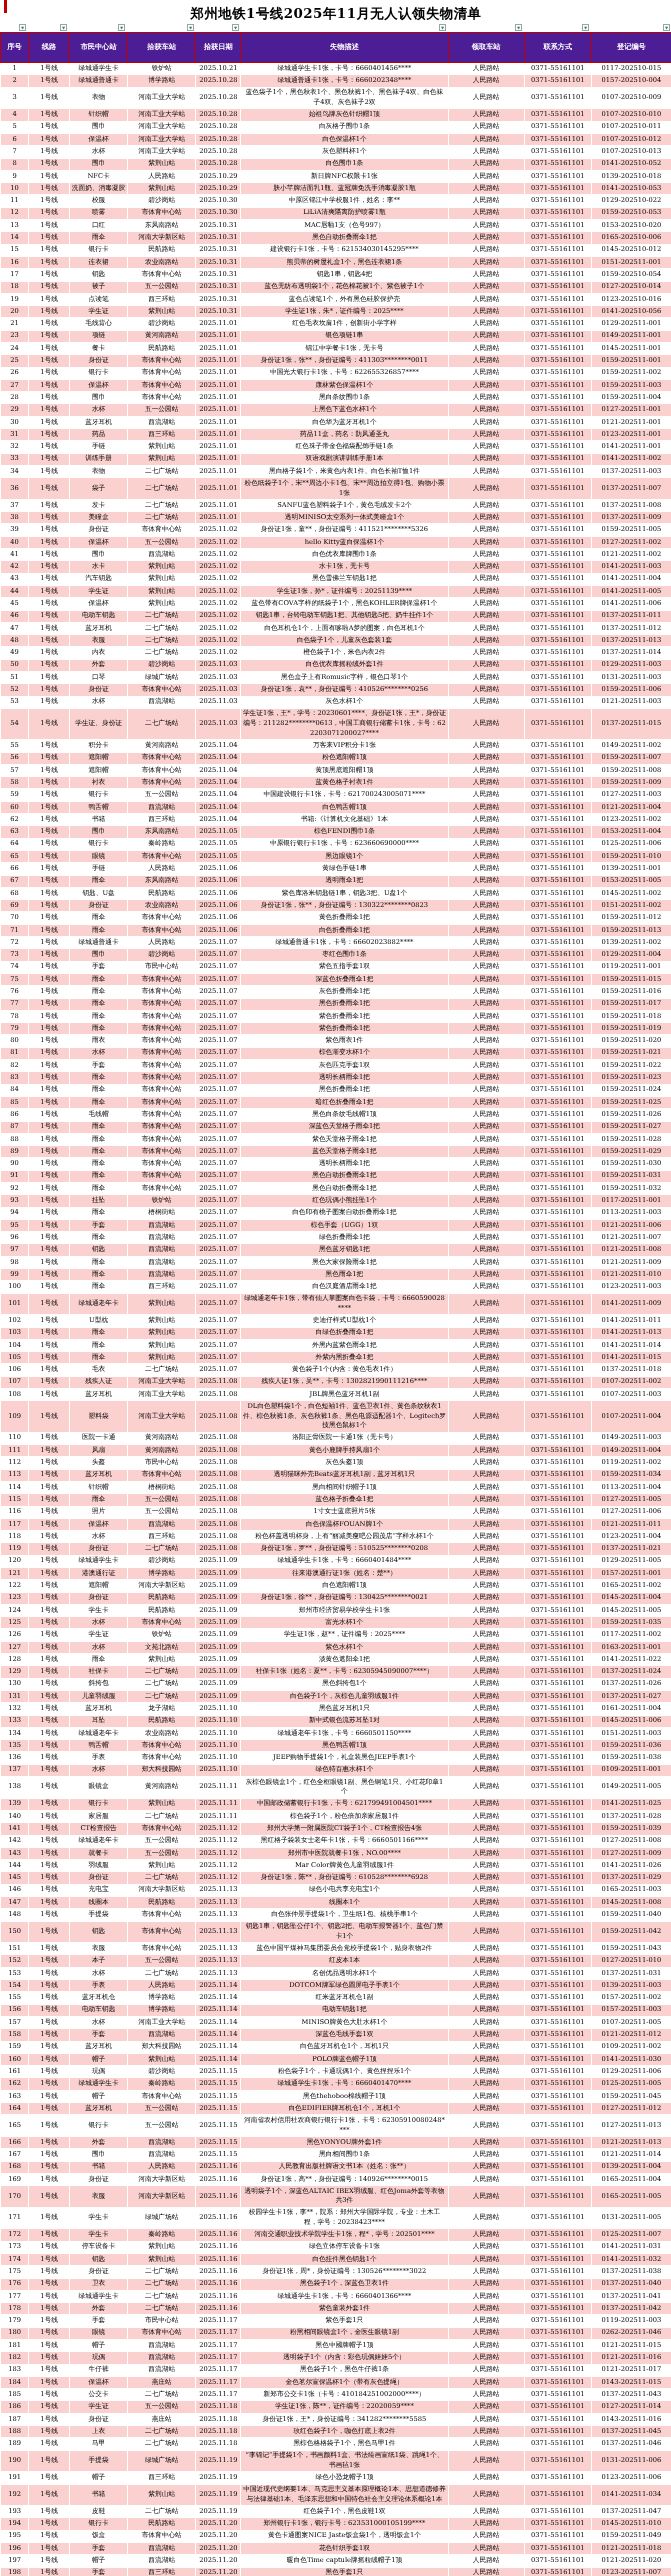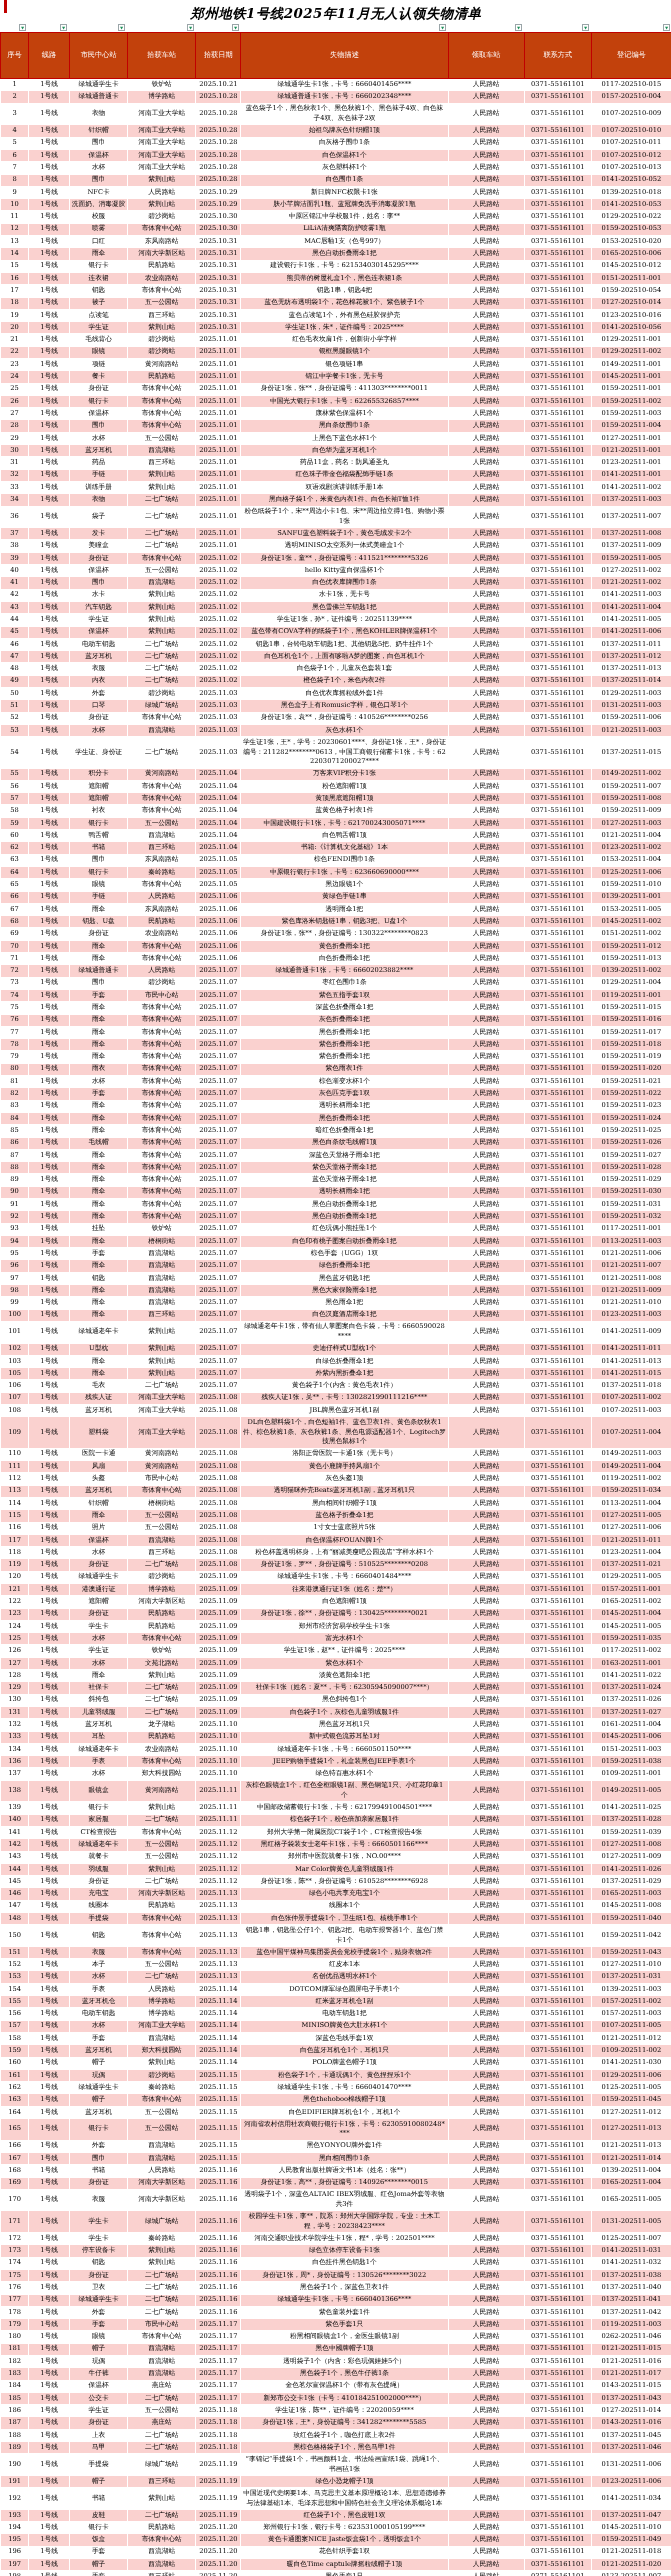--- a/index.html
+++ b/index.html
@@ -1,26 +1,26 @@
 <!DOCTYPE html>
 <html style="font-size:8.2px"><head>
 <meta charset="utf-8">
 <style>
   html,body{margin:0;padding:0;background:#ffffff;}
   body{font-family:"DejaVu Serif","Liberation Serif",serif;color:#000;width:672px;}
   .page{width:672px;position:relative;background:#fff;}
   .corner-mark{position:absolute;left:4.1px;top:0;width:2.6px;height:13.4px;background:#c00000;}
-  .title{text-align:center;font-size:13.4px;font-weight:bold;line-height:18.5px;padding-top:4.1px;letter-spacing:0.5px;font-style:italic;}
+  .title{text-align:center;font-size:13.4px;font-weight:bold;line-height:18.5px;padding-top:4.1px;letter-spacing:0.5px;}
   .filter-strip{position:relative;height:8.2px;margin-top:1px;}
   .filter-btn{position:absolute;top:0.5px;width:7.2px;height:7.2px;box-sizing:border-box;background:#ffffff;border:0.5px solid #9aa5a8;display:flex;align-items:center;justify-content:center;cursor:pointer;}
   .filter-arrow{font-size:4.1px;line-height:1;color:#1e8f5a;transform:scaleY(0.9);}
   table{width:672px;table-layout:fixed;border-collapse:collapse;}
   col.c0{width:28px}col.c1{width:41px}col.c2{width:58px}col.c3{width:68px}
   col.c4{width:45px}col.c5{width:207px}col.c6{width:76px}col.c7{width:67px}col.c8{width:80px}
-  thead th{background:#c2410c;color:#ffffff;font-size:7.2px;font-weight:normal;height:13.4px;padding:16px 1px;border:0.5px solid #c00000;}
+  thead th{background:#4c1d95;color:#ffffff;font-size:7.2px;font-weight:bold;height:13.4px;padding:8px 1px;border:0.5px solid #c00000;}
   tbody td{text-align:center;vertical-align:middle;font-size:6.7px;line-height:9.8px;height:10.3px;padding:0.5px 1.5px;border:0.5px solid #ffffff;word-break:break-all;}
   tbody tr{background:#ffffff;}
   tbody tr:nth-child(even){background:#fad1cf;}
 </style>
 </head>
 <body>
 
 <div class="page">
   <div class="corner-mark"></div>
   <div class="title">郑州地铁1号线2025年11月无人认领失物清单</div>
@@ -304,31 +304,20 @@
           <td>1号线</td>
           <td>毛线背心</td>
           <td>碧沙岗站</td>
           <td>2025.11.01</td>
           <td>红色毛衣坎肩1件，创新街小学字样</td>
           <td>人民路站</td>
           <td>0371-55161101</td>
           <td>0129-202511-001</td>
         </tr>
         <tr>
-          <td>22</td>
-          <td>1号线</td>
-          <td>眼镜</td>
-          <td>碧沙岗站</td>
-          <td>2025.11.01</td>
-          <td>银框黑腿眼镜1个</td>
-          <td>人民路站</td>
-          <td>0371-55161101</td>
-          <td>0129-202511-002</td>
-        </tr>
-        <tr>
           <td>23</td>
           <td>1号线</td>
           <td>项链</td>
           <td>黄河南路站</td>
           <td>2025.11.01</td>
           <td>银色项链1串</td>
           <td>人民路站</td>
           <td>0371-55161101</td>
           <td>0149-202511-001</td>
         </tr>
@@ -1184,20 +1173,31 @@
           <td>1号线</td>
           <td>雨伞</td>
           <td>紫荆山站</td>
           <td>2025.11.07</td>
           <td>白绿色折叠雨伞1把</td>
           <td>人民路站</td>
           <td>0371-55161101</td>
           <td>0141-202511-013</td>
         </tr>
         <tr>
+          <td>104</td>
+          <td>1号线</td>
+          <td>雨伞</td>
+          <td>紫荆山站</td>
+          <td>2025.11.07</td>
+          <td>外黑内蓝紫色雨伞1把</td>
+          <td>人民路站</td>
+          <td>0371-55161101</td>
+          <td>0141-202511-014</td>
+        </tr>
+        <tr>
           <td>105</td>
           <td>1号线</td>
           <td>雨伞</td>
           <td>紫荆山站</td>
           <td>2025.11.07</td>
           <td>外紫内黑折叠伞1把</td>
           <td>人民路站</td>
           <td>0371-55161101</td>
           <td>0141-202511-015</td>
         </tr>
@@ -1512,20 +1512,31 @@
         <tr>
           <td>134</td>
           <td>1号线</td>
           <td>绿城通老年卡</td>
           <td>农业南路站</td>
           <td>2025.11.10</td>
           <td>绿城通老年卡1张，卡号：6660501150****</td>
           <td>人民路站</td>
           <td>0371-55161101</td>
           <td>0151-202511-003</td>
+        </tr>
+        <tr>
+          <td>135</td>
+          <td>1号线</td>
+          <td>鸭舌帽</td>
+          <td>市体育中心站</td>
+          <td>2025.11.10</td>
+          <td>黑色鸭舌帽1顶</td>
+          <td>人民路站</td>
+          <td>0371-55161101</td>
+          <td>0159-202511-036</td>
         </tr>
         <tr>
           <td>136</td>
           <td>1号线</td>
           <td>手表</td>
           <td>市体育中心站</td>
           <td>2025.11.10</td>
           <td>JEEP购物手提袋1个，礼盒装黑色JEEP手表1个</td>
           <td>人民路站</td>
           <td>0371-55161101</td>

